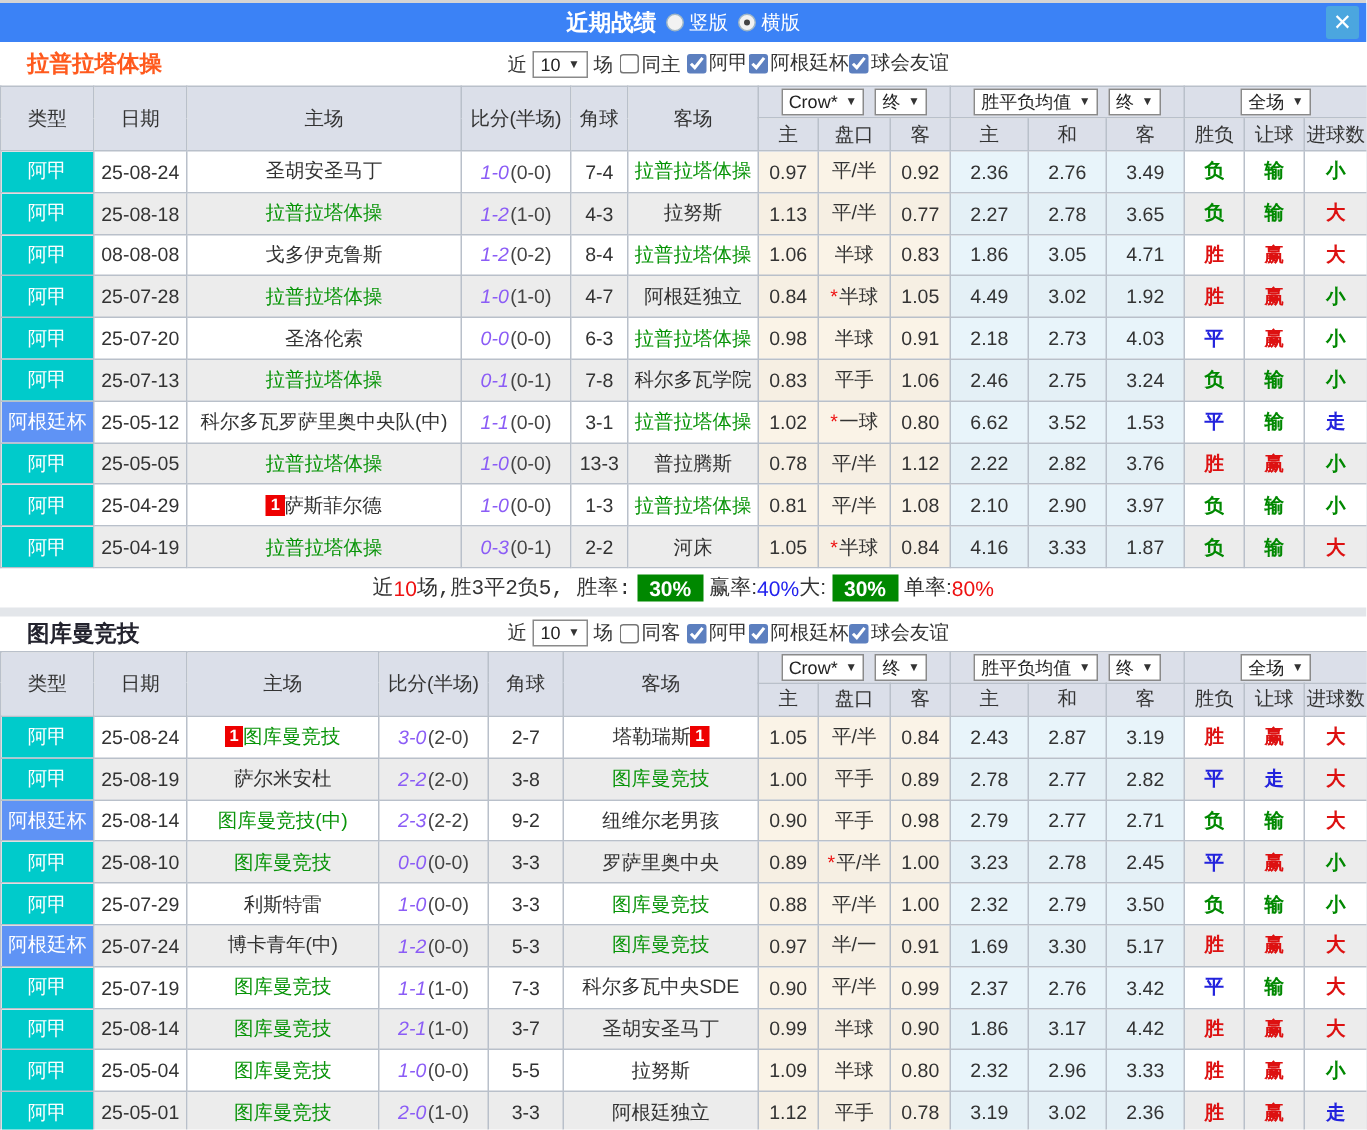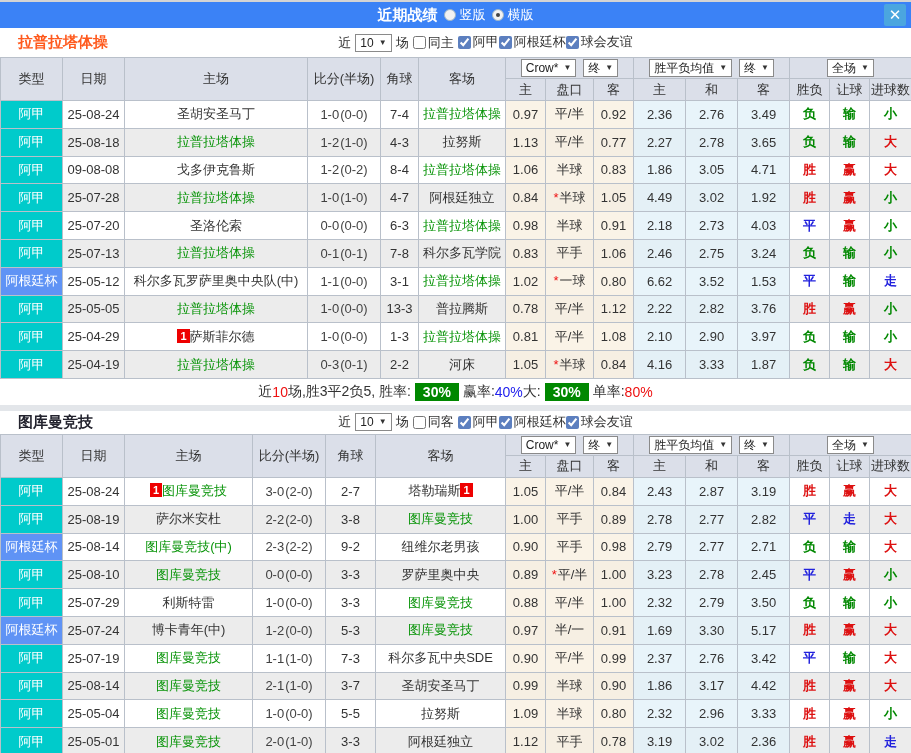--- a/index.html
+++ b/index.html
@@ -40,21 +40,21 @@
   .ddcell { vertical-align:middle; }
   .ddwrap { display:flex; justify-content:center; align-items:center; gap:7px; }
   tbody tr { height:27.8px; background:#fff; }
   tbody tr.alt { background:#ececec; }
   tbody td { font-size:13px; color:#333; }
   td.type { color:#fff; }
   td.crow { background:#faf3e7; }
   tr.alt td.crow { background:#f6efe3; }
   td.avg { background:#e8f4fa; }
   tr.alt td.avg { background:#e4f0f6; }
-  .goals { color:#404040; }
+  .goals { color:#8b5cf6;font-style:italic; }
   .half { color:#444; margin-left:1px; }
   .tname.self { color:#089408; }
   .badge1 { display:inline-block; background:#ee0000; color:#fff; font-size:11px; font-weight:bold;
     line-height:14px; padding:0 3px; vertical-align:1px; }
   .star { color:#ee1111; margin-right:1px; }
   td.res span { font-weight:bold; }
   
   col.c1{width:62px} col.c2{width:62px} col.c4{width:73px}
   col.c7{width:40px} col.c8{width:48px} col.c9{width:40px}
   col.c10{width:52px} col.c11{width:52px} col.c12{width:52px}
@@ -214,21 +214,21 @@
               <td class="crow">0.77</td>
               <td class="avg">2.27</td>
               <td class="avg">2.78</td>
               <td class="avg">3.65</td>
               <td class="res"><span style="color: rgb(0, 136, 0);">负</span></td>
               <td class="res"><span style="color: rgb(0, 136, 0);">输</span></td>
               <td class="res"><span style="color: rgb(221, 17, 17);">大</span></td>
             </tr>
             <tr>
               <td class="type" style="background: rgb(0, 203, 203);">阿甲</td>
-              <td class="date">09-08-08</td>
+              <td class="date">08-08-08</td>
               <td class="namecell"><span class="tname">戈多伊克鲁斯</span></td>
               <td class="score"><span class="goals">1-2</span><span class="half">(0-2)</span></td>
               <td class="corner">8-4</td>
               <td class="namecell"><span class="tname self">拉普拉塔体操</span></td>
               <td class="crow">1.06</td>
               <td class="crow"><span>半球</span></td>
               <td class="crow">0.83</td>
               <td class="avg">1.86</td>
               <td class="avg">3.05</td>
               <td class="avg">4.71</td>
@@ -353,21 +353,21 @@
               <td class="avg">1.87</td>
               <td class="res"><span style="color: rgb(0, 136, 0);">负</span></td>
               <td class="res"><span style="color: rgb(0, 136, 0);">输</span></td>
               <td class="res"><span style="color: rgb(221, 17, 17);">大</span></td>
             </tr>
           </tbody>
     </table>
     <div class="stats">
           <span style="color: rgb(51, 51, 51);">近</span>
           <span style="color: rgb(238, 17, 17);">10</span>
-          <span style="color: rgb(51, 51, 51);">场,胜3平2负5, 胜率: </span>
+          <span style="color: rgb(51, 51, 51); font-family: Liberation Mono, monospace;">场,胜3平2负5, 胜率: </span>
           <span class="badge-pct">30%</span>
           <span style="color: rgb(51, 51, 51);"> 赢率:</span>
           <span style="color: rgb(34, 34, 238);">40%</span>
           <span style="color: rgb(51, 51, 51);"> 大: </span>
           <span class="badge-pct">30%</span>
           <span style="color: rgb(51, 51, 51);"> 单率:</span>
           <span style="color: rgb(238, 17, 17);">80%</span>
         </div>
     <div class="gap-strip"></div>
   </div>

